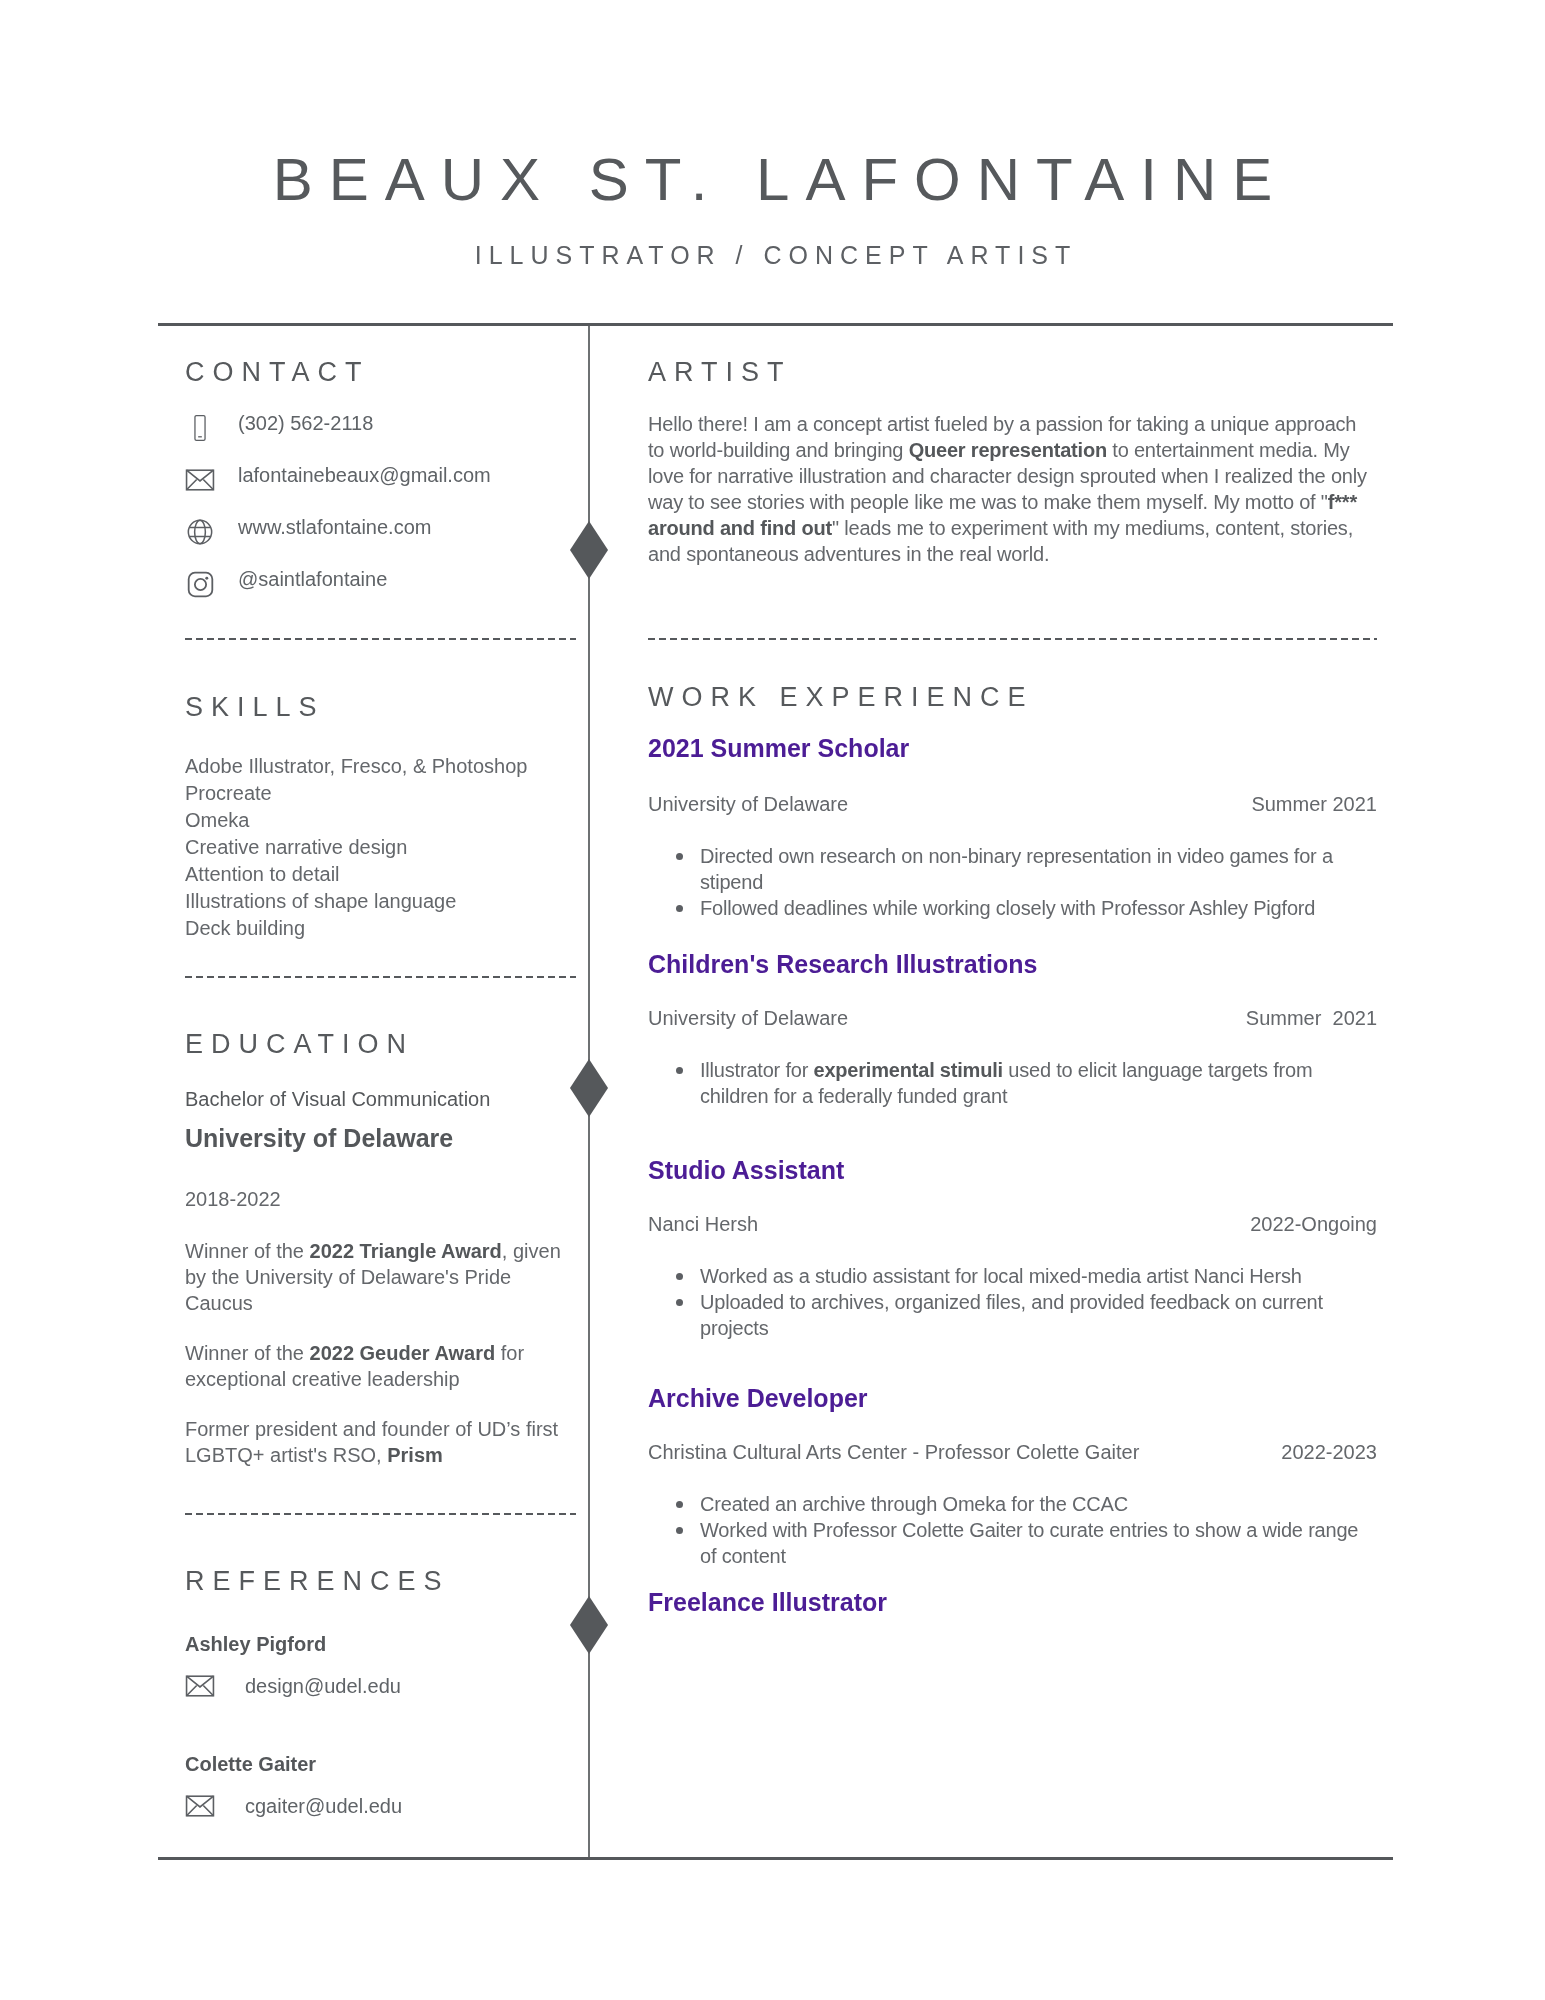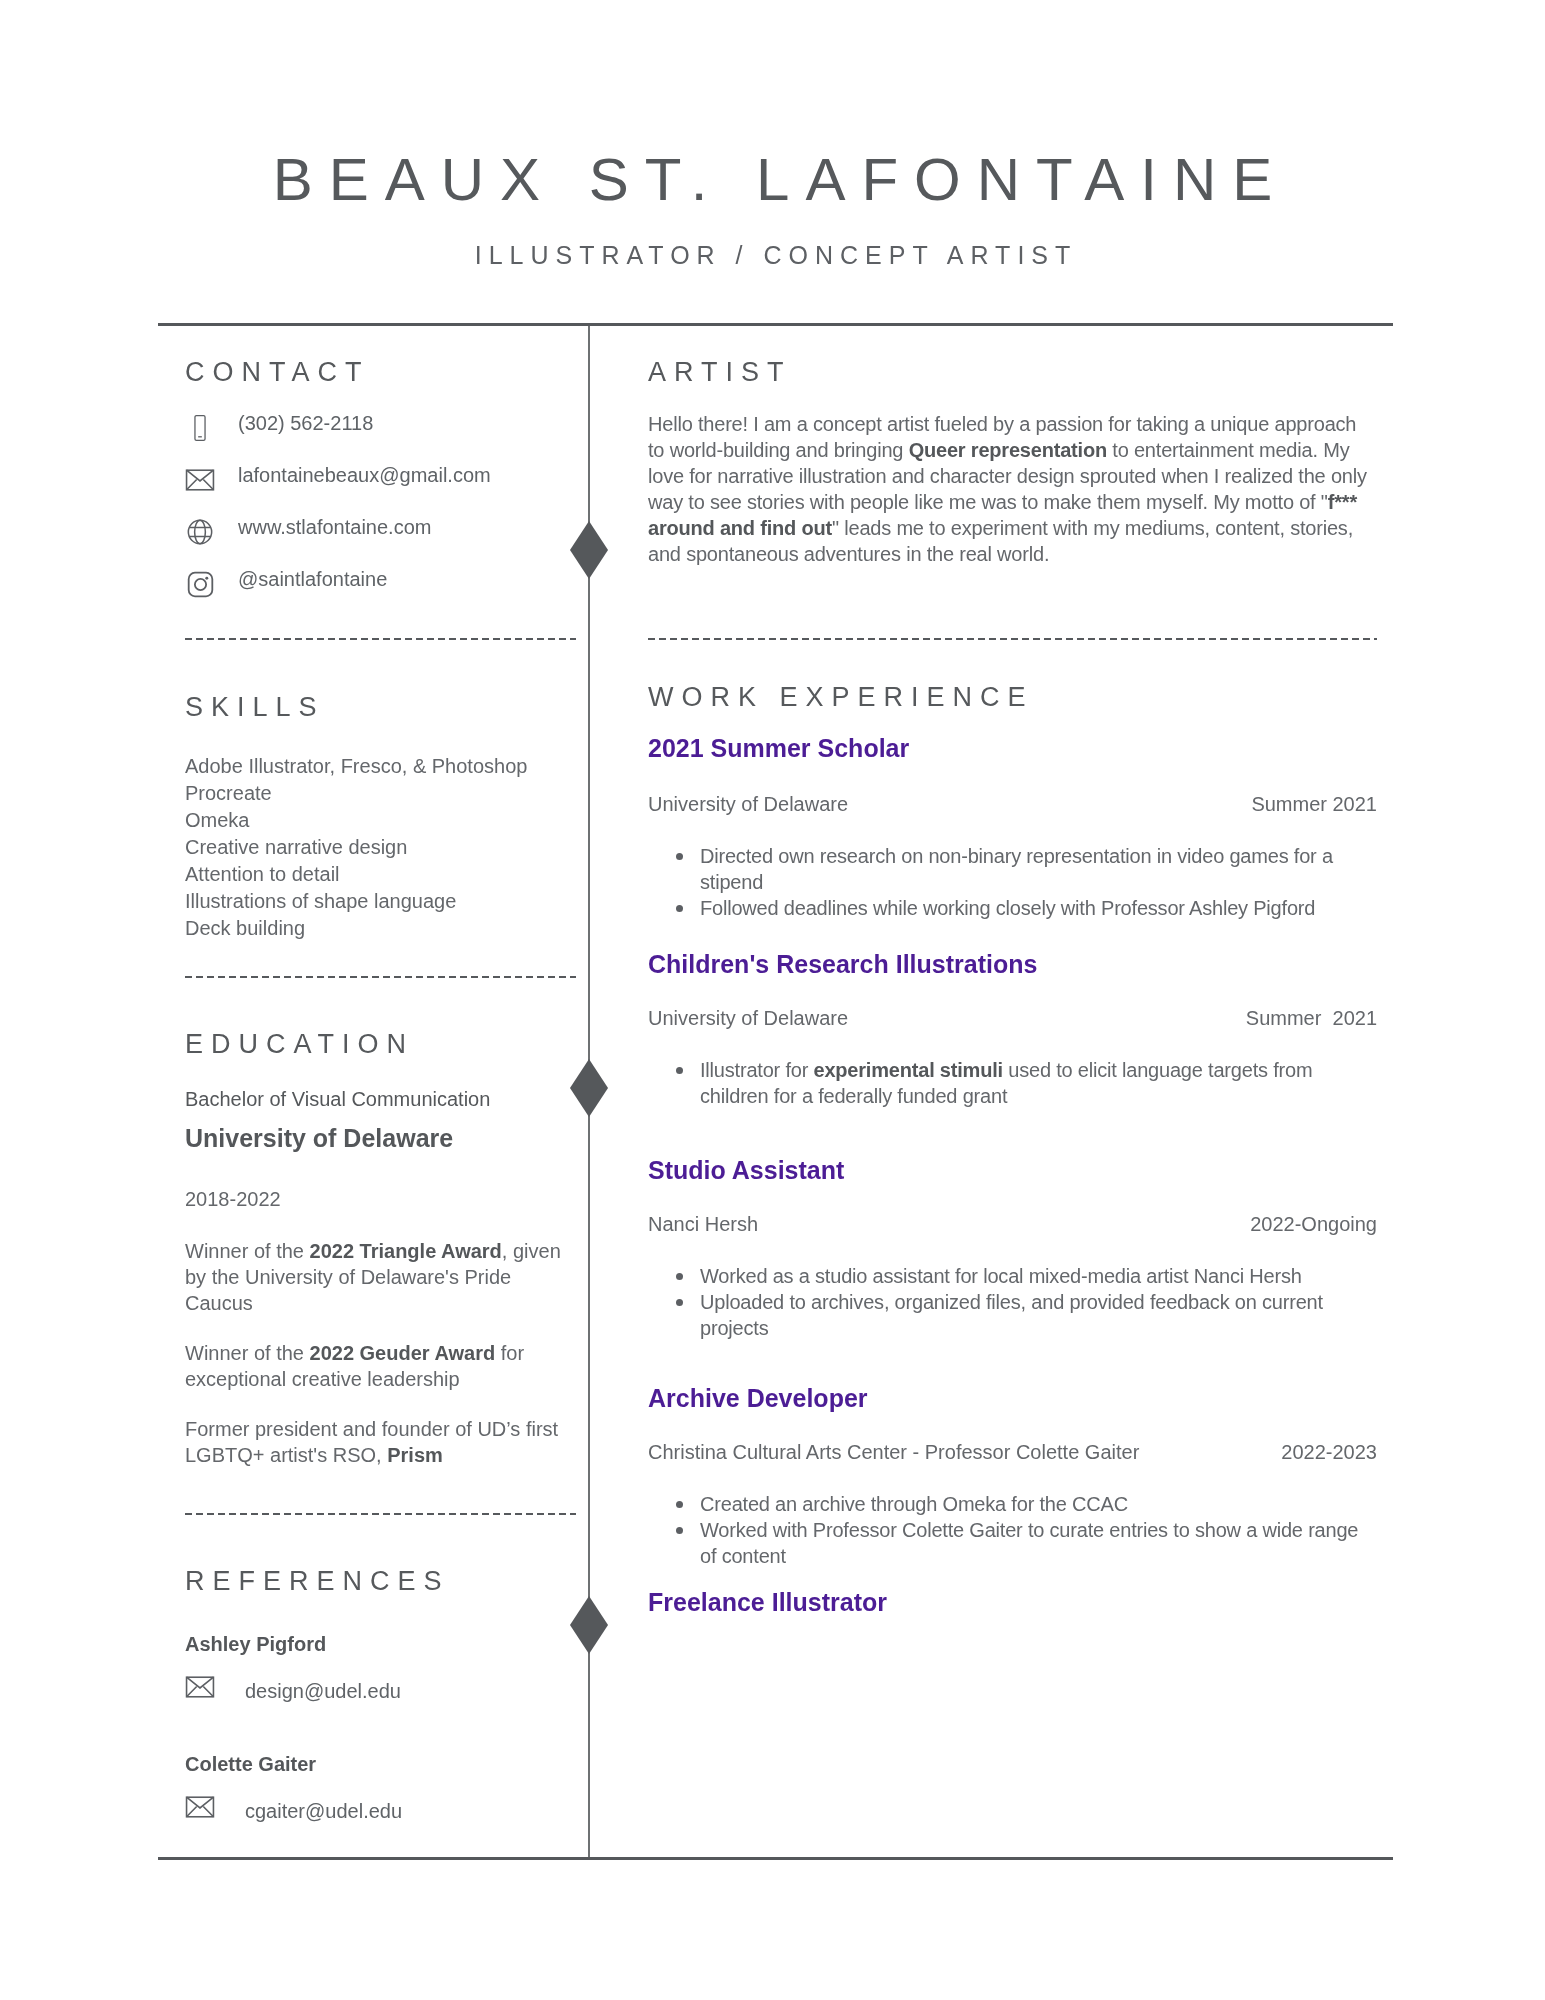--- a/index.html
+++ b/index.html
@@ -54,21 +54,21 @@
   
   .edu-degree{margin-top:26px;font-size:20px;line-height:26px;font-weight:400;color:#54575a}
   .edu-school{margin-top:11px;font-size:25px;line-height:30px;font-weight:700;color:#54575a}
   .edu-years{margin-top:33px;font-size:20px;line-height:26px}
   .edu-para{margin:24px 0 0;font-size:20px;line-height:26px}
   .edu-para.first{margin-top:26px}
   
   .ref-person{margin-top:34px}
   .ref-person.second{margin-top:48px}
   .ref-name{font-size:20px;line-height:26px;font-weight:700;color:#54575a}
-  .ref-row{display:flex;align-items:flex-end;height:34px;margin-top:12px;white-space:nowrap}
+  .ref-row{display:flex;align-items:center;height:34px;margin-top:12px;white-space:nowrap}
   .ref-row .c-icon{margin-right:30px}
   
   .profile-para{margin:23px 0 0;font-size:20px;line-height:26px;letter-spacing:-0.2px}
   
   .job{margin:0}
   .job-title{font-size:25px;line-height:30px;font-weight:700;color:#4c1d95}
   .mt-j1{margin-top:20px}.mt-j2{margin-top:28px}.mt-j3{margin-top:46px}.mt-j4{margin-top:42px}.mt-j5{margin-top:18px}
   .job-meta{display:flex;justify-content:space-between;font-size:20px;line-height:26px;margin-top:28px}
   .job-meta.tight{margin-top:26px}
   .job-date{white-space:pre}

